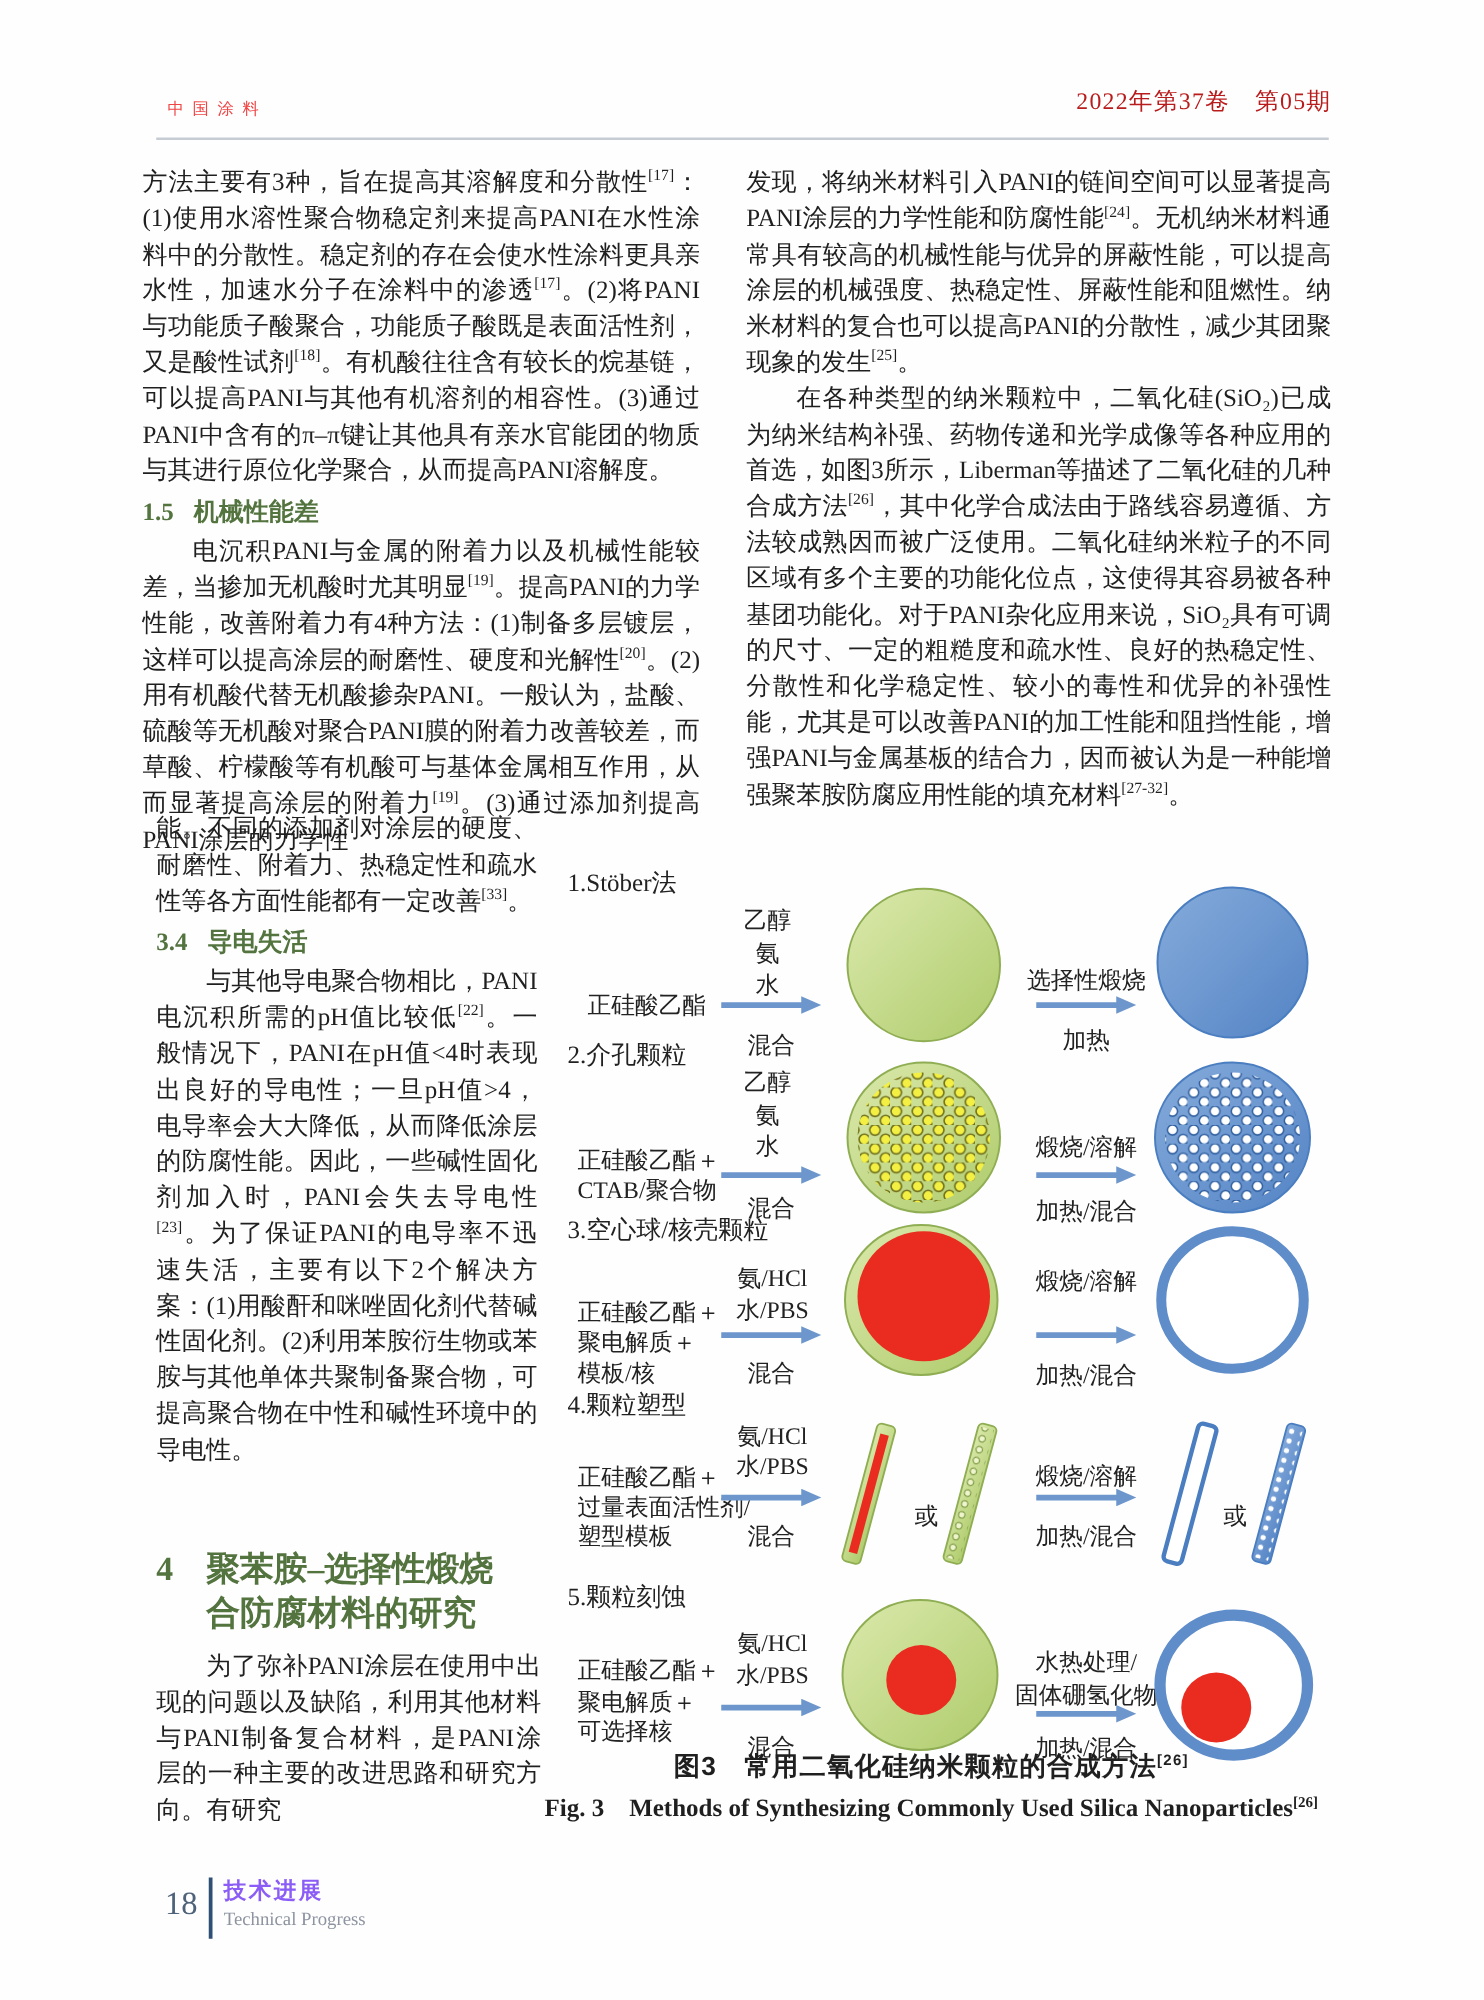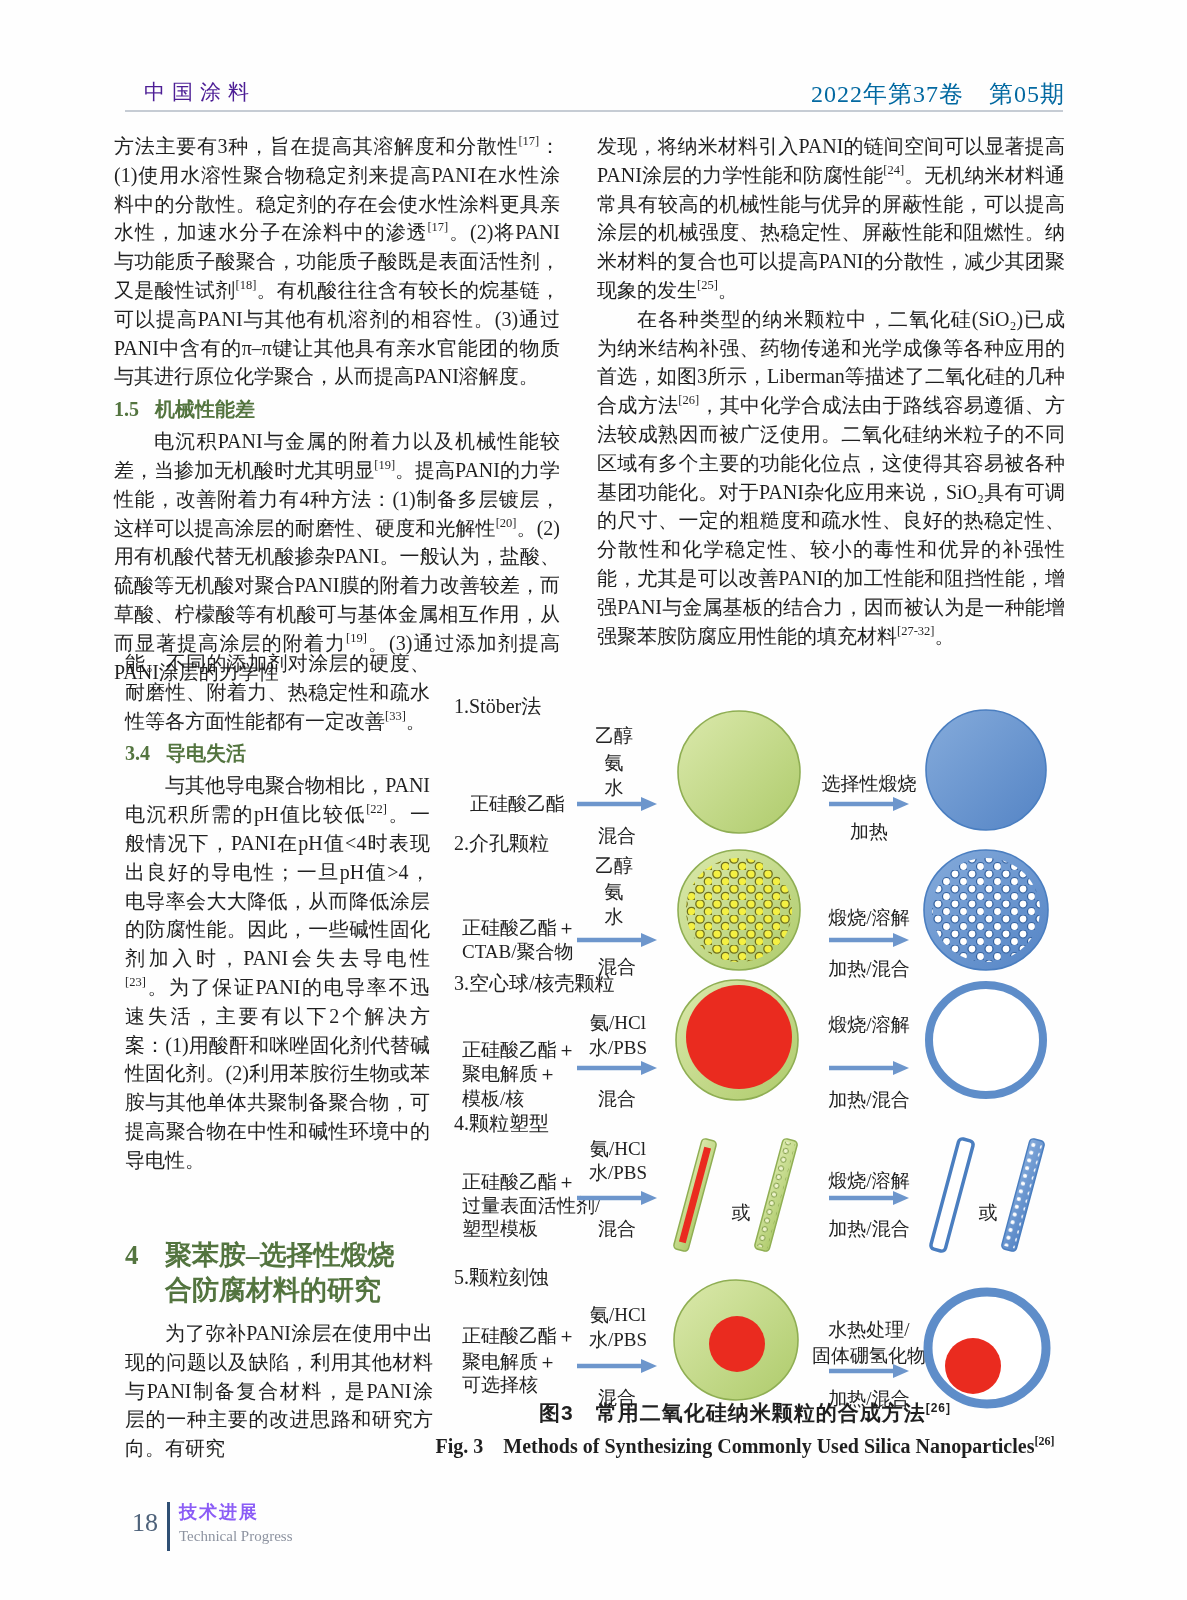--- a/index.html
+++ b/index.html
@@ -1,20 +1,20 @@
 <!DOCTYPE html>
 <html><head>
 <meta charset="utf-8">
 <style>
   *{margin:0;padding:0;box-sizing:border-box}
   html,body{background:#ffffff}
   #page{position:relative;width:1187px;height:1600px;background:#fefefe;overflow:hidden;
         font-family:"Liberation Serif","DejaVu Serif",serif;color:#1f1f1f}
-  .hdr-l{position:absolute;left:144px;top:78px;font-size:21px;color:#4c1d95;letter-spacing:7px}
-  .hdr-r{position:absolute;top:78px;right:122px;font-size:24px;color:#0369a1;letter-spacing:1px}
+  .hdr-l{position:absolute;left:134px;top:78px;font-size:13px;color:#ef4444;letter-spacing:7px}
+  .hdr-r{position:absolute;top:68px;right:122px;font-size:19px;color:#b91c1c;letter-spacing:1px}
   .hdr-rule{position:absolute;left:125px;top:110px;width:938px;height:2px;background:#c6ccd4}
   .para{font-size:20px;line-height:28.8px;text-align:justify;text-justify:inter-ideograph}
   .ind{text-indent:2em}
   sup{font-size:12.5px;line-height:0}
   .blk-lt{position:absolute;left:114px;top:132px;width:446px}
   .blk-rt{position:absolute;left:597px;top:132px;width:468px}
   .blk-na{position:absolute;left:125px;top:649px;width:305px}
   .blk-nb{position:absolute;left:125px;top:1238px;width:308px}
   .h-sub{font-size:20px;font-weight:bold;color:#53743f;margin:5px 0 4px}
   .h-sub .num{margin-right:16px}

